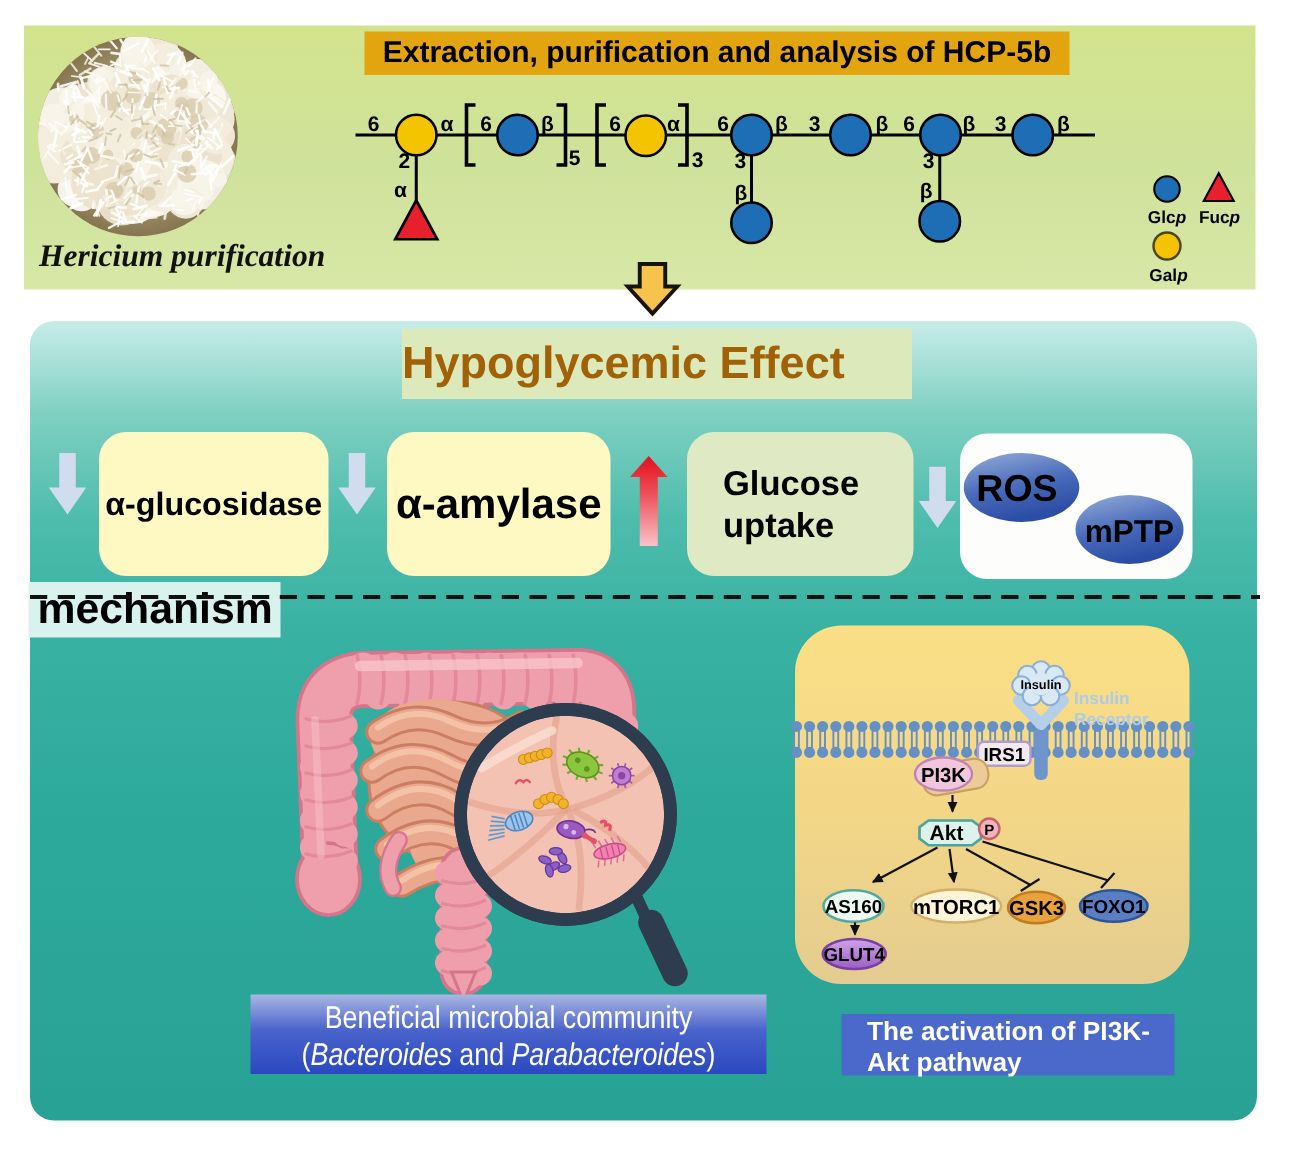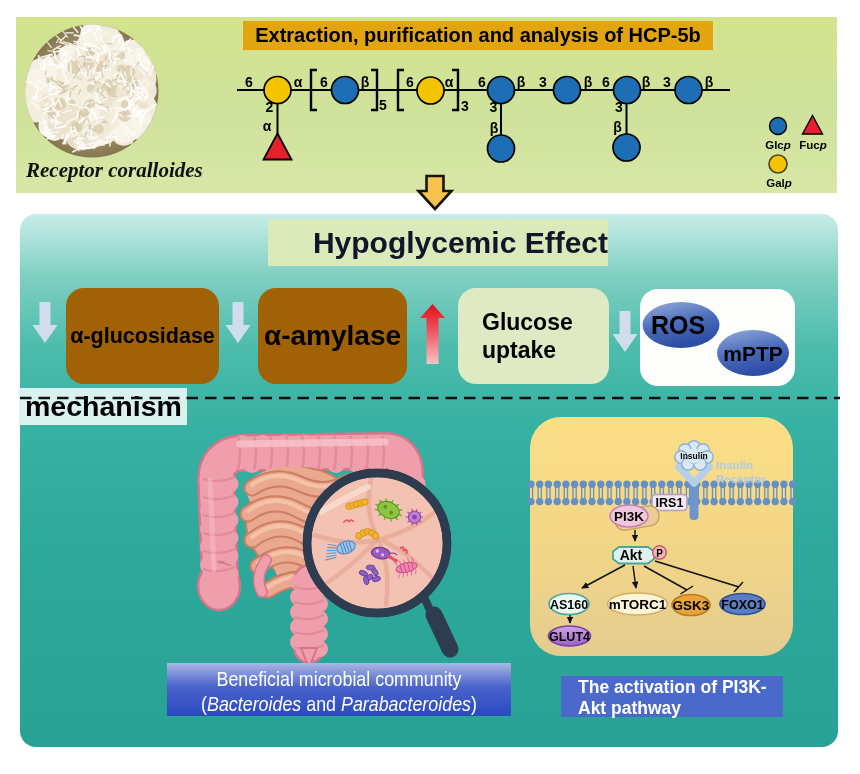--- a/index.html
+++ b/index.html
@@ -2,40 +2,40 @@
 <html><head>
 <meta charset="utf-8">
 <style>
 html,body{margin:0;padding:0;}
 body{width:860px;height:774px;position:relative;background:#ffffff;font-family:"Liberation Sans",sans-serif;overflow:hidden;}
 .abs{position:absolute;}
 #top{left:16px;top:17px;width:821px;height:176px;background:linear-gradient(180deg,#d3e38d 0%,#cfe29b 55%,#d8e7a6 100%);}
 #titlebox{left:243px;top:21px;width:470px;height:29px;background:#e2a50f;color:#000;font-weight:bold;font-size:20px;text-align:center;line-height:29px;}
 #species{left:26px;top:158px;width:230px;font-family:"Liberation Serif",serif;font-style:italic;font-weight:bold;font-size:21px;color:#111;}
 #teal{left:20px;top:214px;width:818px;height:533px;border-radius:16px;background:linear-gradient(180deg,#c8ece8 0%,#7dcfc1 12%,#4dbcac 25%,#37b1a2 40%,#2eaa9c 60%,#27a295 100%);}
-#hypo{left:268px;top:219px;width:340px;height:47px;background:#dceabb;color:#0f172a;font-weight:bold;font-size:30px;text-align:right;line-height:47px;}
-.cream{background:#a16207;border-radius:18px;color:#000;font-weight:bold;}
+#hypo{left:268px;top:219px;width:340px;height:47px;background:#dceabb;color:#a16207;font-weight:bold;font-size:30px;text-align:left;line-height:47px;}
+.cream{background:#fef9c3;border-radius:18px;color:#000;font-weight:bold;}
 .flexc{display:flex;align-items:center;justify-content:center;}
 #box1{left:66px;top:288px;width:153px;height:96px;font-size:21.5px;}
 #box2{left:258px;top:288px;width:149px;height:96px;font-size:28px;}
 #box3{left:458px;top:288px;width:151px;height:96px;background:#dfe9c4;border-radius:18px;color:#000;font-weight:bold;font-size:23px;display:flex;align-items:center;}
 #box3 .inner{padding-left:24px;line-height:28px;}
 #box4{left:640px;top:289px;width:155px;height:97px;background:#fdfdfb;border-radius:18px;}
 #mech{left:19px;top:388px;height:37px;background:#d9f2ee;color:#000;font-weight:bold;font-size:28.5px;line-height:37px;padding:0 5px 0 6px;}
 #cap1{left:167px;top:663px;width:344px;height:53px;background:linear-gradient(180deg,#a9b7e3 0%,#4a63cc 45%,#2a48c0 100%);color:#fff;font-weight:normal;font-size:21px;text-align:center;}
 #cap1 .tw{transform:scaleX(0.85);transform-origin:center;line-height:25px;padding-top:3px;white-space:nowrap;}
 #panel{left:530px;top:417px;width:263px;height:239px;border-radius:31px;background:linear-gradient(180deg,#fbdf86 0%,#f2d687 55%,#e3cc90 100%);}
 #cap2{left:561px;top:676px;width:222px;height:41px;background:#4a69ca;color:#ffffff;font-weight:bold;font-size:17.5px;}
 #cap2 .tw{margin-left:17px;line-height:20.5px;padding-top:1px;}
 </style>
 </head>
 <body>
 <div id="top" class="abs"></div>
 <div id="titlebox" class="abs">Extraction, purification and analysis of HCP-5b</div>
-<div id="species" class="abs">Receptor coralloides</div>
+<div id="species" class="abs">Hericium purification</div>
 <div id="teal" class="abs"></div>
 <div id="hypo" class="abs">Hypoglycemic Effect</div>
 <div id="box1" class="abs cream flexc">α-glucosidase</div>
 <div id="box2" class="abs cream flexc">α-amylase</div>
 <div id="box3" class="abs">
     <div class="inner">Glucose<br>uptake</div>
   </div>
 <div id="box4" class="abs"></div>
 <div id="mech" class="abs">mechanism</div>
 <div id="panel" class="abs"></div>

